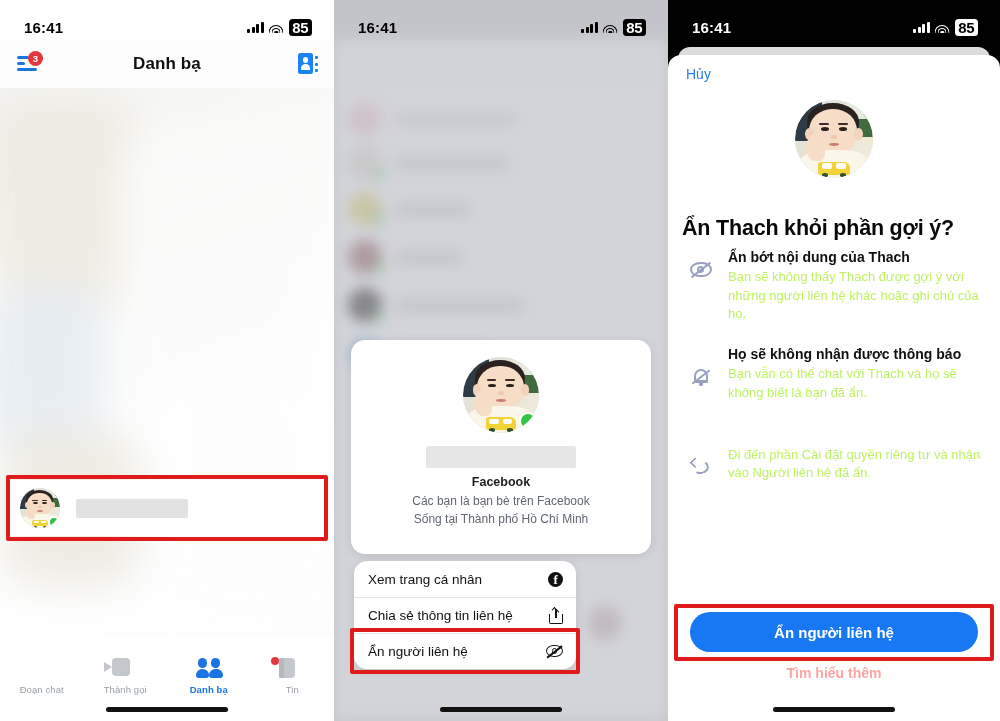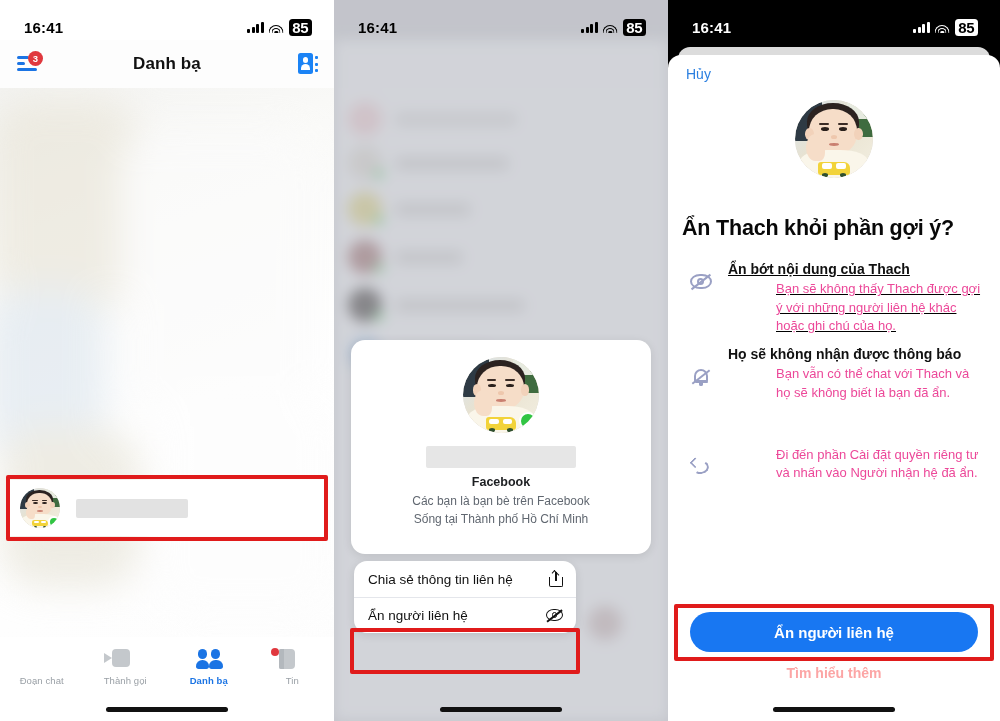--- a/index.html
+++ b/index.html
@@ -77,21 +77,21 @@
      background:#fff; display:flex; align-items:center; padding-left:12px; }
   .hl-box { position:absolute; border:4px solid #e01b1b; border-radius:2px; z-index:25; pointer-events:none; }
 
   .avatar { position:relative; border-radius:50%; overflow:hidden; flex:0 0 auto;
      background:#ded9cf; }
   .presence { position:absolute; border-radius:50%; background:#31c543; border:2px solid #fff; }
 
   .name-redact { height:19px; background:#e2e2e2; border-radius:2px; }
 
   .p1-tabs { position:absolute; left:0; right:0; bottom:26px; height:58px;
-     display:flex; align-items:center; justify-content:space-around; padding-top:3px;
+     display:flex; align-items:flex-end; justify-content:space-around; padding-top:3px;
      background:#fff; }
   .tab { width:80px; display:flex; flex-direction:column; align-items:center; gap:4px; }
   .tab .lbl { font-size:9.5px; color:#9aa0a6; letter-spacing:.1px; }
   .tab.active .lbl { color:#1b74e4; font-weight:700; }
   .ic { position:relative; width:26px; height:22px; }
 
   .ic-chat { width:23px; height:21px; background:#c4c8cc; border-radius:11px 11px 11px 3px; }
   .ic-call { position:relative; width:26px; height:18px; }
   .ic-call .bdy { position:absolute; left:0; top:0; width:18px; height:18px; background:#c4c8cc; border-radius:4px; }
   .ic-call .tri { position:absolute; right:0; top:3.5px; width:0; height:0;
@@ -159,21 +159,21 @@
      background:#fff; border-radius:13px 13px 0 0; }
   .p3-cancel { position:absolute; left:18px; top:66px; font-size:14px; color:#2a7fe0; z-index:8; }
   .p3-ava-wrap { position:absolute; left:50%; top:100px; transform:translateX(-50%); }
   .p3-title { position:absolute; left:14px; right:14px; top:216px; 
      font-size:21.5px; font-weight:700; color:#080808; letter-spacing:-.2px; }
 
   .p3-item { position:absolute; left:20px; right:18px; display:flex; gap:14px; }
   .p3-item .ico { flex:0 0 auto; width:26px; display:flex; justify-content:center; padding-top:14px; color:#9aa0c4; }
   .p3-item .txt { flex:1 1 auto; }
   .p3-item .h { font-size:14px; font-weight:700; color:#111; line-height:1.32; }
-  .p3-item .d { font-size:13px; color:#ec4899; line-height:1.42; margin-top:2px;margin-left:48px; }
+  .p3-item .d { font-size:13px; color:#bef264; line-height:1.42; margin-top:2px; }
 
   .i-eye { position:relative; width:22px; height:16px; color:#9aa0c4; }
   .i-eye .eye { position:absolute; left:0; top:0; width:22px; height:15px;
      border:2px solid currentColor; border-radius:50% / 55%; }
   .i-eye .pup { position:absolute; left:7.2px; top:4.2px; width:7px; height:7px;
      border-radius:50%; border:2px solid currentColor; }
   .i-eye .sl { position:absolute; left:-1px; top:7px; width:24px; height:2.1px;
      background:currentColor; transform:rotate(-38deg); }
 
   .i-bell { position:relative; width:20px; height:20px; color:#9aa0c4; }
@@ -420,20 +420,24 @@
         <span class="presence" style="right:2px;bottom:3px;width:18px;height:18px;"></span>
       </div>
       <div class="name-redact"></div>
       <div class="p2-src">Facebook</div>
       <div class="p2-sub">Các bạn là bạn bè trên Facebook</div>
       <div class="p2-sub" style="margin-top:1px;text-align:right;">Sống tại Thành phố Hồ Chí Minh</div>
     </div>
 
     <div class="p2-menu">
       <div class="p2-mi">
+        <span>Xem trang cá nhân</span>
+        <span class="mi-fb"></span>
+      </div>
+      <div class="p2-mi">
         <span>Chia sẻ thông tin liên hệ</span>
         <span class="mi-share">
             <span class="bx"></span>
             <span class="ar"></span>
             <span class="ah"></span>
           </span>
       </div>
       <div class="p2-mi">
         <span>Ẩn người liên hệ</span>
         <span class="eye-slash">
@@ -493,21 +497,21 @@
             <span class="bus"></span>
             <span class="wh1"></span>
             <span class="wh2"></span>
           <span class="arm"></span>
         </span>
       </div>
     </div>
 
     <div class="p3-title">Ẩn Thach khỏi phần gợi ý?</div>
 
-    <div class="p3-item" style="top:260px;text-decoration:underline;">
+    <div class="p3-item" style="top:248px;">
       <span class="ico">
         <span class="i-eye">
             <span class="eye"></span>
             <span class="pup"></span>
             <span class="sl"></span>
           </span>
       </span>
       <span class="txt">
         <span class="h" style="display:block;">Ẩn bớt nội dung của Thach</span>
         <span class="d" style="display:block;">Bạn sẽ không thấy Thach được gợi ý với những người liên hệ khác hoặc ghi chú của họ.</span>
@@ -530,21 +534,21 @@
     </div>
 
     <div class="p3-item" style="top:444px;">
       <span class="ico">
         <span class="i-undo">
             <span class="arc"></span>
             <span class="hd"></span>
           </span>
       </span>
       <span class="txt">
-        <span class="d" style="display:block;">Đi đến phần Cài đặt quyền riêng tư và nhấn vào Người nhận hệ đã ẩn.</span>
+        <span class="d" style="display:block;">Đi đến phần Cài đặt quyền riêng tư và nhận vào Người liên hệ đã ẩn.</span>
       </span>
     </div>
 
     <div class="p3-cta">Ẩn người liên hệ</div>
     <div class="hl-box" style="left:6px;top:604px;width:320px;height:57px;"></div>
 
     <div class="p3-learn">Tìm hiểu thêm</div>
 
     <div class="home-bar"></div>
   </div>

